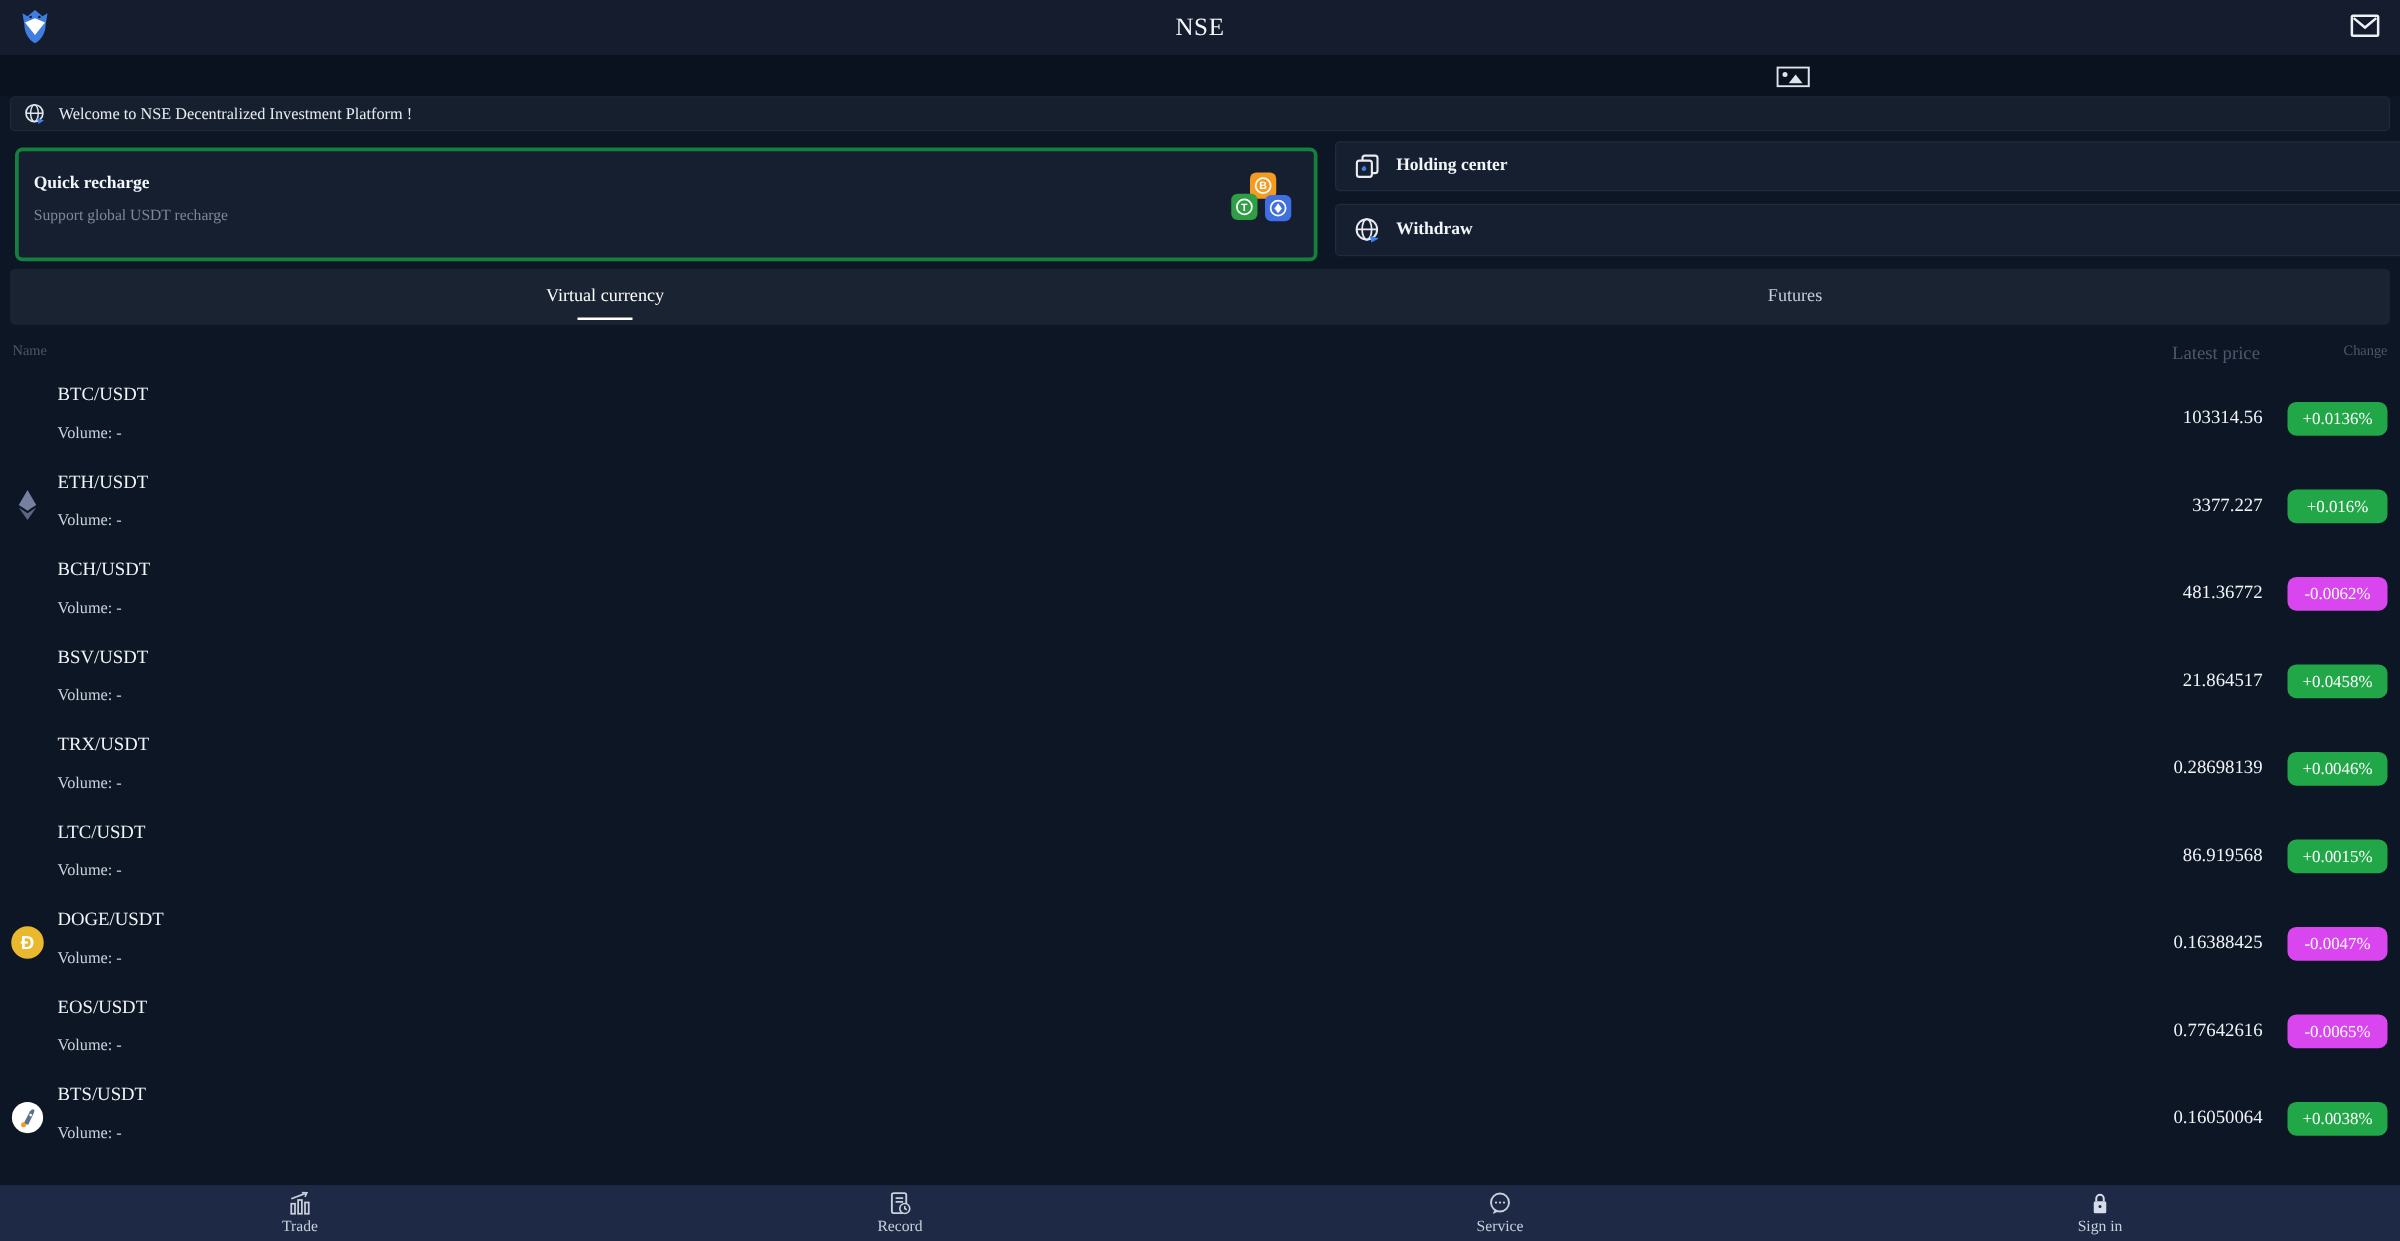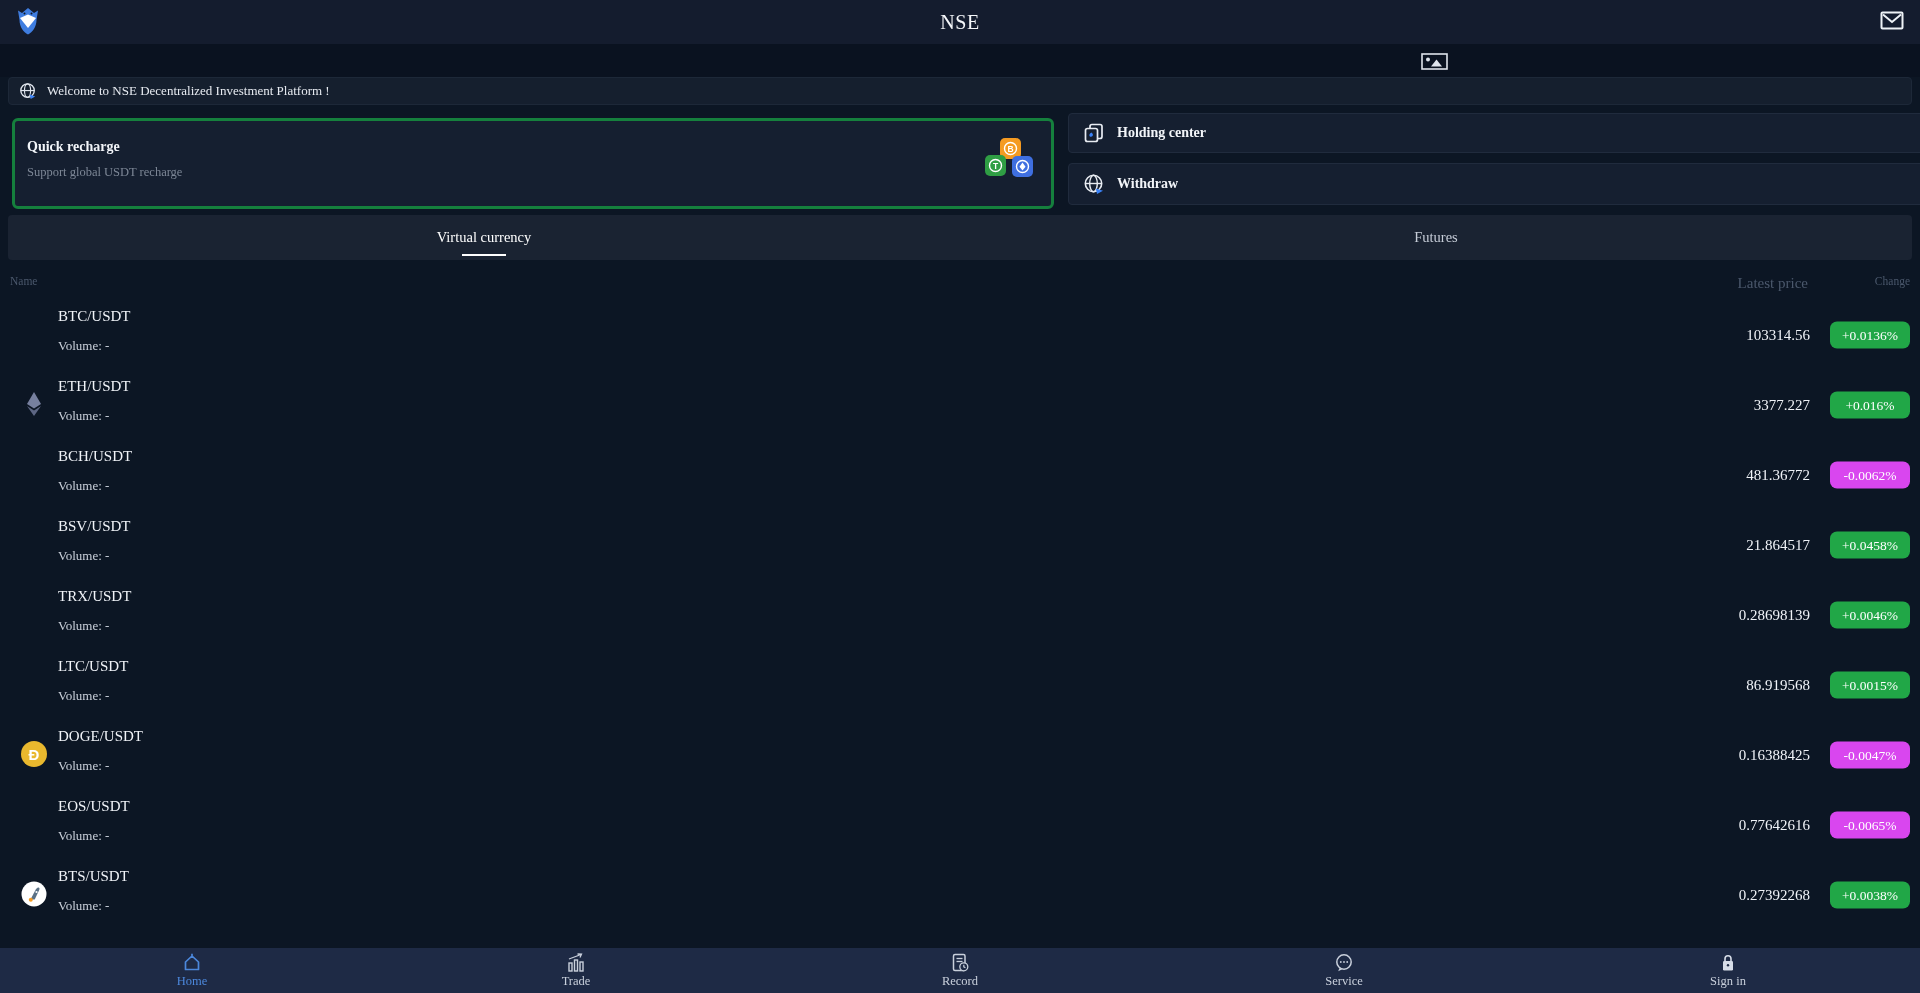--- a/index.html
+++ b/index.html
@@ -77,21 +77,21 @@
     display:block; position:absolute; bottom:4px; left:50%; transform:translateX(-50%);
     width:44px; height:2px; background:#ffffff;
   }
 
   
   .table-head { position:absolute; top:272px; left:0; width:1920px; height:22px; }
   .col-name   { position:absolute; left:10px;  top:3px; font-size:11.5px; color:#4b586c; }
   .col-price  { position:absolute; right:112px; top:3px; font-size:15px; color:#4b586c; }
   .col-change { position:absolute; right:10px;  top:3px; font-size:11.5px; color:#4b586c; }
 
-  .rows { position:absolute; top:300px; left:0; width:1920px;padding-left:12px; }
+  .rows { position:absolute; top:300px; left:0; width:1920px; }
   .row { position:relative; height:70px; width:100%; cursor:pointer; }
   .row-icon { position:absolute; left:8px; top:20px; width:28px; height:28px;
               display:flex; align-items:center; justify-content:center; }
   .pair { position:absolute; left:46px; top:8px; font-size:15px; color:#f0f3f8; }
   .vol  { position:absolute; left:46px; top:38px; font-size:13px; color:#ccd2dc; }
   .price { position:absolute; right:110px; top:50%; transform:translateY(-50%);
            font-size:15px; color:#f0f3f8; }
   .badge {
     position:absolute; right:10px; top:50%; transform:translateY(-50%);
     width:80px; height:27px; border-radius:7px; color:#fff;
@@ -305,36 +305,28 @@
     <span class="row-icon">
       <svg width="26" height="26" viewBox="0 0 26 26">
         <circle cx="13" cy="13" r="12.5" fill="#ffffff"></circle>
         <path d="M9.5 18.5 L15 8 c1.8-2.4 4.4-2.2 3.2 1 l-4.5 9.5 z" fill="#5a7186"></path>
         <circle cx="15.5" cy="11" r="1.1" fill="#fff"></circle>
         <circle cx="9.8" cy="18.8" r="2" fill="#f59b22"></circle>
       </svg>
     </span>
     <span class="pair">BTS/USDT</span>
     <span class="vol">Volume: -</span>
-    <span class="price">0.27392268</span>
+    <span class="price">0.16050064</span>
     <span class="badge up">+0.0038%</span>
   </div>
 
 </div>
 
 <div class="bottom-nav">
 
-  <div class="nav-item active">
-    <span>
-      <svg width="20" height="19" viewBox="0 0 20 19">
-        <path d="M3.5 9 L10 3 L16.5 9 V16.5 H3.5 Z M10 3 L10 0.8" fill="none" stroke="#c9d0dc" stroke-width="1.7" stroke-linejoin="round"></path>
-      </svg>
-    </span>
-    <span class="nav-label">Home</span>
-  </div>
 
   <div class="nav-item idle">
     <span>
       <svg width="20" height="19" viewBox="0 0 20 19">
         <rect x="3" y="10" width="3" height="8" fill="none" stroke="#c9d0dc" stroke-width="1.4"></rect>
         <rect x="8.5" y="7" width="3" height="11" fill="none" stroke="#c9d0dc" stroke-width="1.4"></rect>
         <rect x="14" y="9" width="3" height="9" fill="none" stroke="#c9d0dc" stroke-width="1.4"></rect>
         <path d="M3 6 L15 1.5 M11.5 1 L15.5 1.2 L14 4.5" fill="none" stroke="#c9d0dc" stroke-width="1.3"></path>
       </svg>
     </span>

